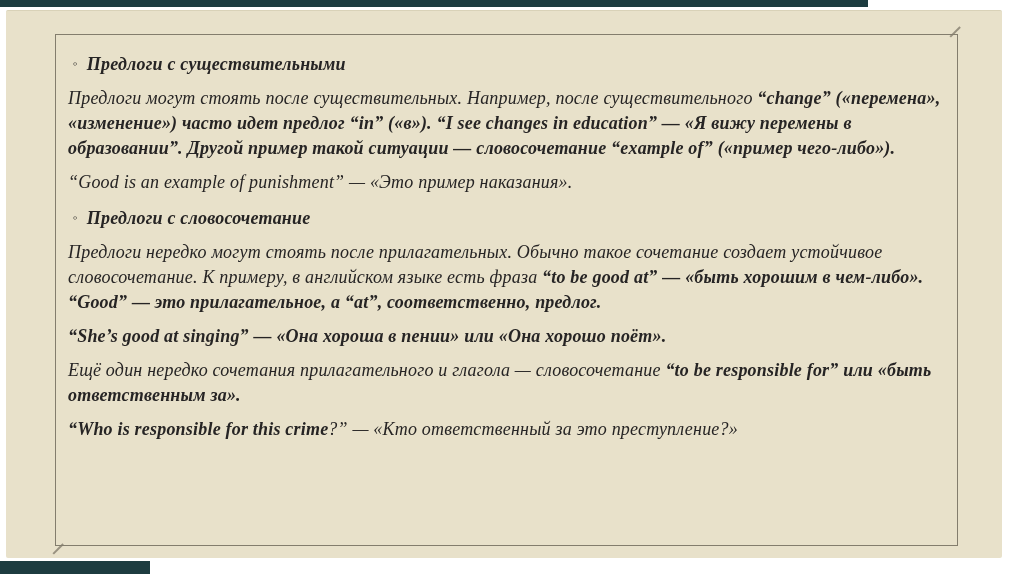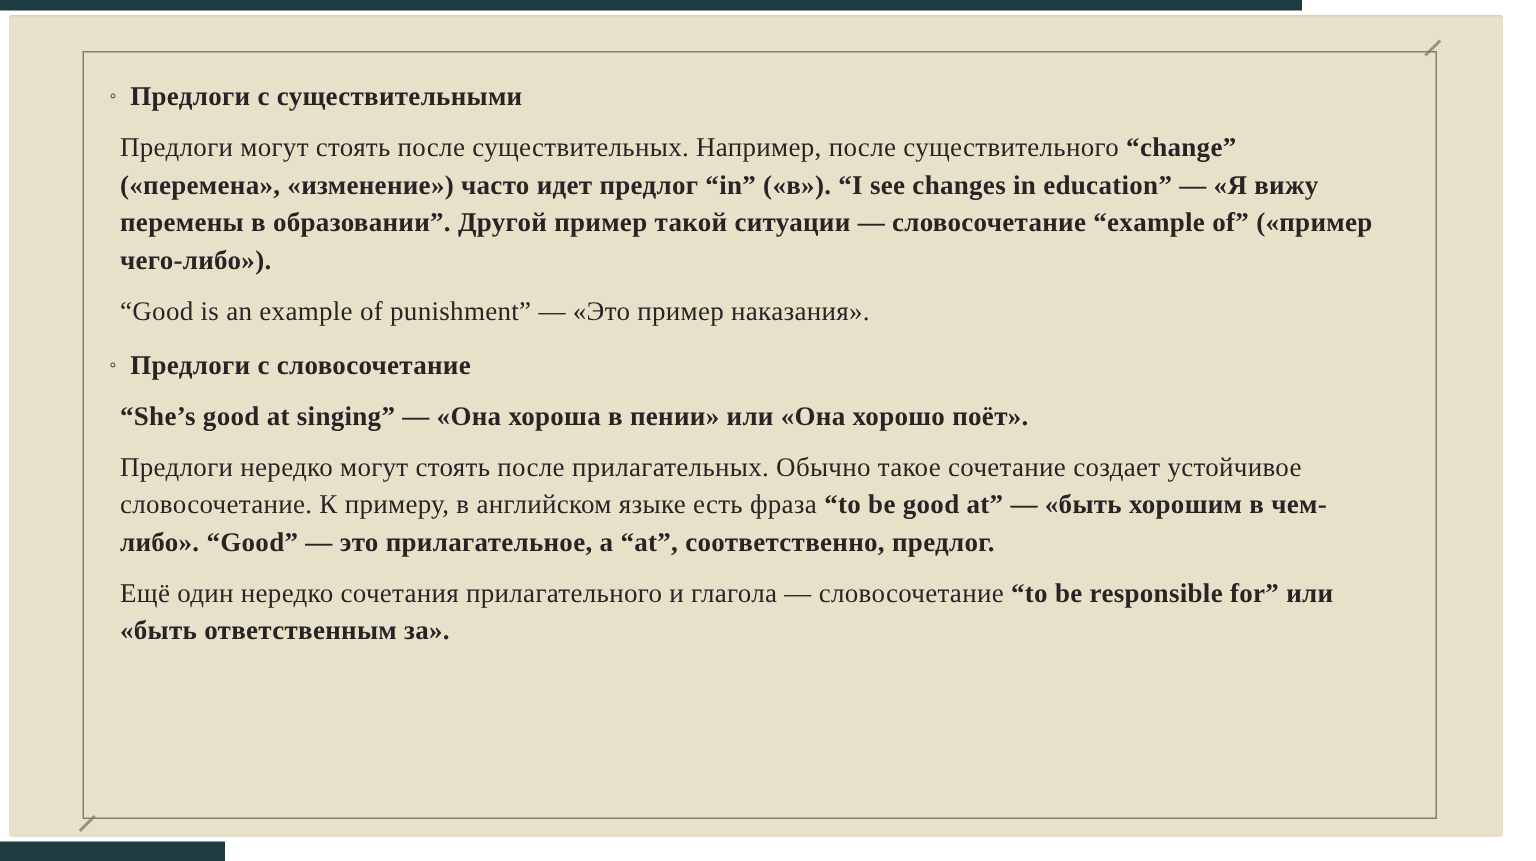--- a/index.html
+++ b/index.html
@@ -67,50 +67,51 @@
     left: -5px;
     transform: rotate(-45deg);
   }
   .text-block {
     color: #262424;
     font-size: 18px;
     line-height: 25px;
     letter-spacing: 0.2px;
   }
   .text-block p {
-    margin: 9px 16px;
+    margin: 9px 4px;
   }
   .bullet-item {
     font-weight: bold;
     margin: 10px 0 9px;
   }
   .bullet-glyph {
     display: inline-block;
     margin: 0 9px 0 9px;
     font-size: 13px;
     vertical-align: 2px;
     font-weight: bold;
   }
-  .seg { font-weight: normal; }
+  .seg { font-weight: normal; font-style: italic; }
   .seg.bold { font-weight: bold; }
 </style>
 </head>
 <body>
 
 <div class="accent-top" style="background: rgb(29, 60, 64);"></div>
 
 <div class="slide" style="background: rgb(232, 225, 202);">
   <div class="content-box" style="border-color: rgb(131, 125, 109);">
     <span class="corner-accent corner-tr"></span>
     <span class="corner-accent corner-bl"></span>
     <div class="text-block" style="color: rgb(38, 36, 36);">
         <div class="bullet-item"><span class="bullet-glyph">◦</span><span><span class="seg bold">Предлоги с существительными</span></span></div>
         <p><span class="seg">Предлоги могут стоять после существительных. Например, после существительного </span><span class="seg bold">“change” («перемена», «изменение») часто идет предлог “in” («в»). “I see changes in education” — «Я вижу перемены в образовании”. Другой пример такой ситуации — словосочетание “example of” («пример чего-либо»).</span></p>
         <p><span class="seg">“Good is an example of punishment” — «Это пример наказания».</span></p>
         <div class="bullet-item"><span class="bullet-glyph">◦</span><span><span class="seg bold">Предлоги с словосочетание</span></span></div>
+        <p><span class="seg">Предлоги нередко могут стоять после прилагательных. Обычно такое сочетание создает устойчивое словосочетание. К примеру, в английском языке есть фраза </span><span class="seg bold">“to be good at” — «быть хорошим в чем-либо». “Good” — это прилагательное, а “at”, соответственно, предлог.</span></p>
         <p><span class="seg bold">“She’s good at singing” — «Она хороша в пении» или «Она хорошо поёт».</span></p>
-        <p><span class="seg">Предлоги нередко могут стоять после прилагательных. Обычно такое сочетание создает устойчивое словосочетание. К примеру, в английском языке есть фраза </span><span class="seg bold">“to be good at” — «быть хорошим в чем-либо». “Good” — это прилагательное, а “at”, соответственно, предлог.</span></p>
         <p><span class="seg">Ещё один нередко сочетания прилагательного и глагола — словосочетание </span><span class="seg bold">“to be responsible for” или «быть ответственным за».</span></p>
+        <p><span class="seg bold">“Who is responsible for this crime</span><span class="seg">?” — «Кто ответственный за это преступление?»</span></p>
       </div>
   </div>
 </div>
 
 <div class="accent-bottom" style="background: rgb(29, 60, 64);"></div>
 
 </body></html>

